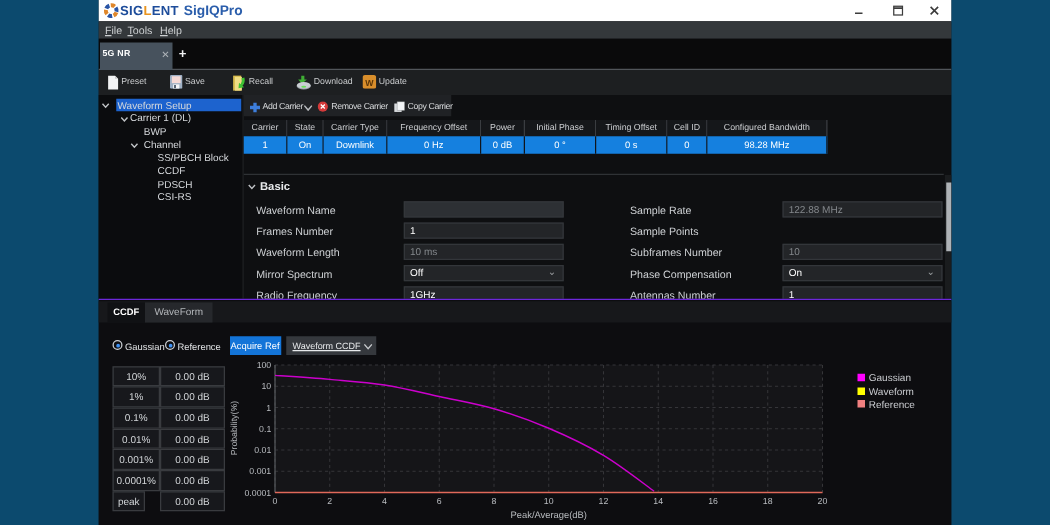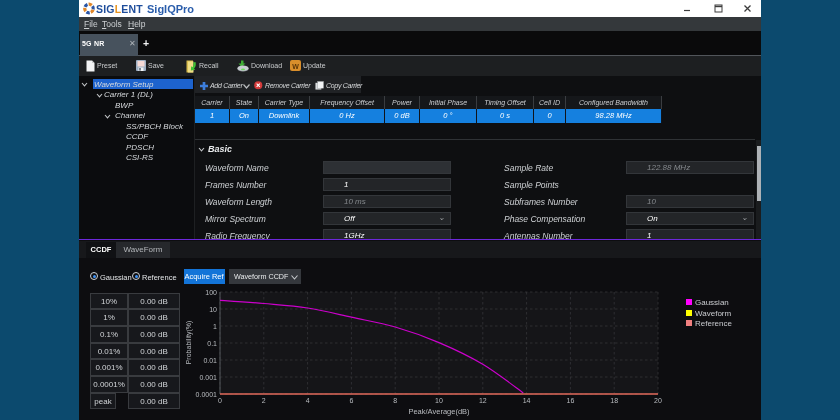--- a/index.html
+++ b/index.html
@@ -25,59 +25,59 @@
 #tab1 { position:absolute; left:1px; top:3px; width:58px; height:22px; background:#47525d; color:#fff; }
 #tab1 .lbl { position:absolute; left:2px; top:6px; font-size:7px; font-weight:bold; letter-spacing:0.2px;}
 #tab1 .x { position:absolute; left:49px; top:5px; font-size:8px; color:#aeb3b8; }
 #tabplus { position:absolute; left:64px; top:6px; color:#f2f3f4; font-size:10.5px; font-weight:bold; }
 
 
 #toolbar { position:absolute; left:0; top:56px; width:682px; height:20px; background:#1d1f21; }
 .tbtxt { position:absolute; top:6px; font-size:7px; color:#caccce; }
 
 
-#mainarea { position:absolute; left:0; top:76px; width:682px; height:163px; background:#0e0f11;font-style:italic; }
+#mainarea { position:absolute; left:0; top:76px; width:682px; height:163px; background:#0e0f11; }
 #tree { position:absolute; left:0; top:0; width:115px; height:163px; background:#0b0c0e; }
 #tree .row { position:absolute; font-size:8px; color:#d6d9dc; white-space:nowrap; }
 #tree .sel { position:absolute; left:14px; top:3px; width:100px; height:10px; background:#1d63ce; }
 .chev { position:absolute; width:7px; height:7px; }
 #treediv { position:absolute; left:115px; top:0; width:1px; height:163px; background:#1e2022; }
 
 #rightpanel { position:absolute; left:116px; top:0; width:566px; height:163px; }
 #btnstrip { position:absolute; left:0; top:0; width:166px; height:17px; background:#202225; }
 .cbt { position:absolute; top:5.5px; font-size:7px; color:#d6d8da; white-space:nowrap; letter-spacing:-0.3px; }
 
 
 .th { position:absolute; top:19.5px; height:13px; background:#15171a; border-right:1px solid #3a3d41; color:#ccced1; font-size:7px; text-align:center; line-height:13px; }
 .td { position:absolute; top:33px; height:14px; background:#1580df; border-right:1px solid #10141b; color:#fff; font-size:7.5px; text-align:center; line-height:14px; }
 
 #sep1 { position:absolute; left:0px; top:63px; width:560px; height:1px; background:#2f3235; }
 #basiclbl { position:absolute; left:13px; top:68px; font-size:9px; font-weight:bold; color:#e8eaec; }
 
 .flabel { position:absolute; font-size:8.5px; color:#ced1d4; white-space:nowrap; }
-.fbox { position:absolute; width:128px; height:13px; background:#232528; border:1px solid #33363a; font-size:8px; color:#fff; line-height:11px; padding-left:20px; white-space:nowrap;}
+.fbox { position:absolute; width:128px; height:13px; background:#232528; border:1px solid #33363a; font-size:8px; color:#fff; line-height:11px; padding-left:4px; white-space:nowrap;}
 .fbox.dim { color:#85898d; }
 .fbox.lighter { background:#2d3034; }
 .dd:after { content:"\2304"; position:absolute; right:5px; top:-1px; color:#9a9da0; font-size:8px; }
 
 
 #sbtrack { position:absolute; left:677px; top:64px; width:5px; height:99px; background:#1a1c1e; }
 #sbthumb { position:absolute; left:678px; top:70px; width:3.5px; height:55px; background:#aeb2b6; }
 
 
 #ccdfpanel { position:absolute; left:0; top:239px; width:682px; height:181px; background:#0d0d10; border-top:1px solid #6d28d9; }
 #ctabs { position:absolute; left:0; top:1px; width:682px; height:17px; background:#17181b; }
 #ctab1 { position:absolute; left:7px; top:1px; width:30px; height:16px; background:#101114; color:#fff; font-size:7.5px; font-weight:bold; text-align:center; line-height:16px; }
 #ctab2 { position:absolute; left:37px; top:1px; width:54px; height:16px; background:#26282c; color:#b4b7bb; font-size:8px; text-align:center; line-height:16px; }
 
 .radio { position:absolute; width:8px; height:8px; border-radius:50%; border:1px solid #ced2d6; background:#0d0d10; }
 .radio:after { content:""; position:absolute; left:1.5px; top:1.5px; width:3px; height:3px; border-radius:50%; background:#3f92f5; }
 .rlbl { position:absolute; font-size:7.5px; color:#e2e4e6; }
 #acqref { position:absolute; left:104.5px; top:29px; width:41px; height:15px; background:#1374d8; color:#fff; font-size:7.5px; text-align:center; line-height:15px; }
-#wccdd { position:absolute; left:149.5px; top:29px; width:72.5px; height:15px; background:#35383d; color:#e8eaec; font-size:7.2px; line-height:15px; padding-left:5.5px; }
+#wccdd { position:absolute; left:149.5px; top:29px; width:72.5px; height:15px; background:#35383d; color:#e8eaec; font-size:7.2px; line-height:15px; padding-left:5.5px;text-decoration:underline; }
 
 
 #stats { position:absolute; left:11px; top:52.5px; width:90px; height:117px; }
 #stats .cell { position:absolute; width:45px; height:16.7px; background:#17181c; border:0.5px solid #393b3f; color:#d2d5d8; font-size:8px; text-align:center; line-height:16.7px; }
 
 
 #problbl { position:absolute; left:74px; top:99px; font-size:7px; color:#b9bcc0; transform:rotate(-90deg); transform-origin:center; width:70px; text-align:center; }
 .legsq { position:absolute; width:6px; height:6px; }
 .leglbl { position:absolute; font-size:8px; color:#caccd0; }
 </style>

